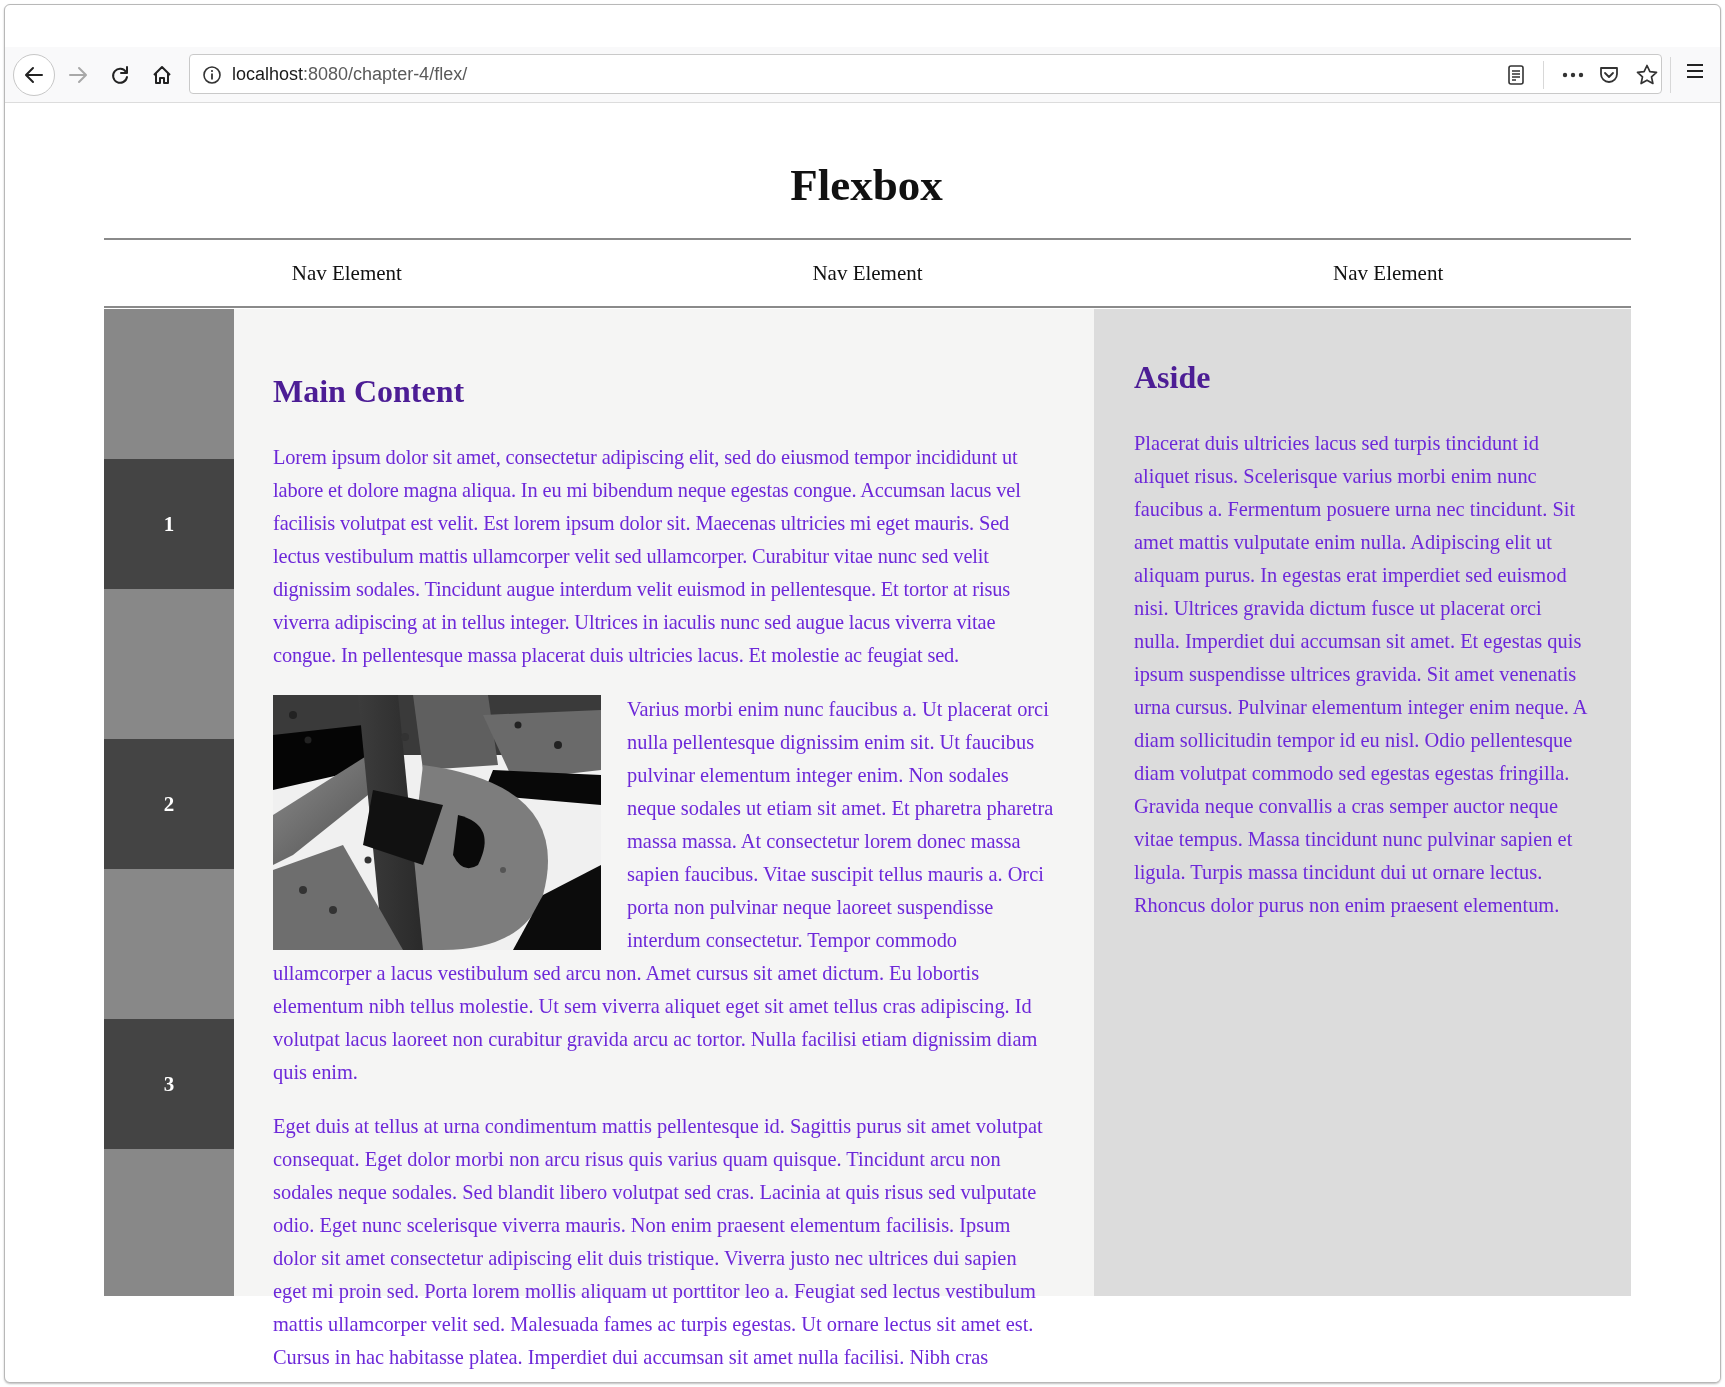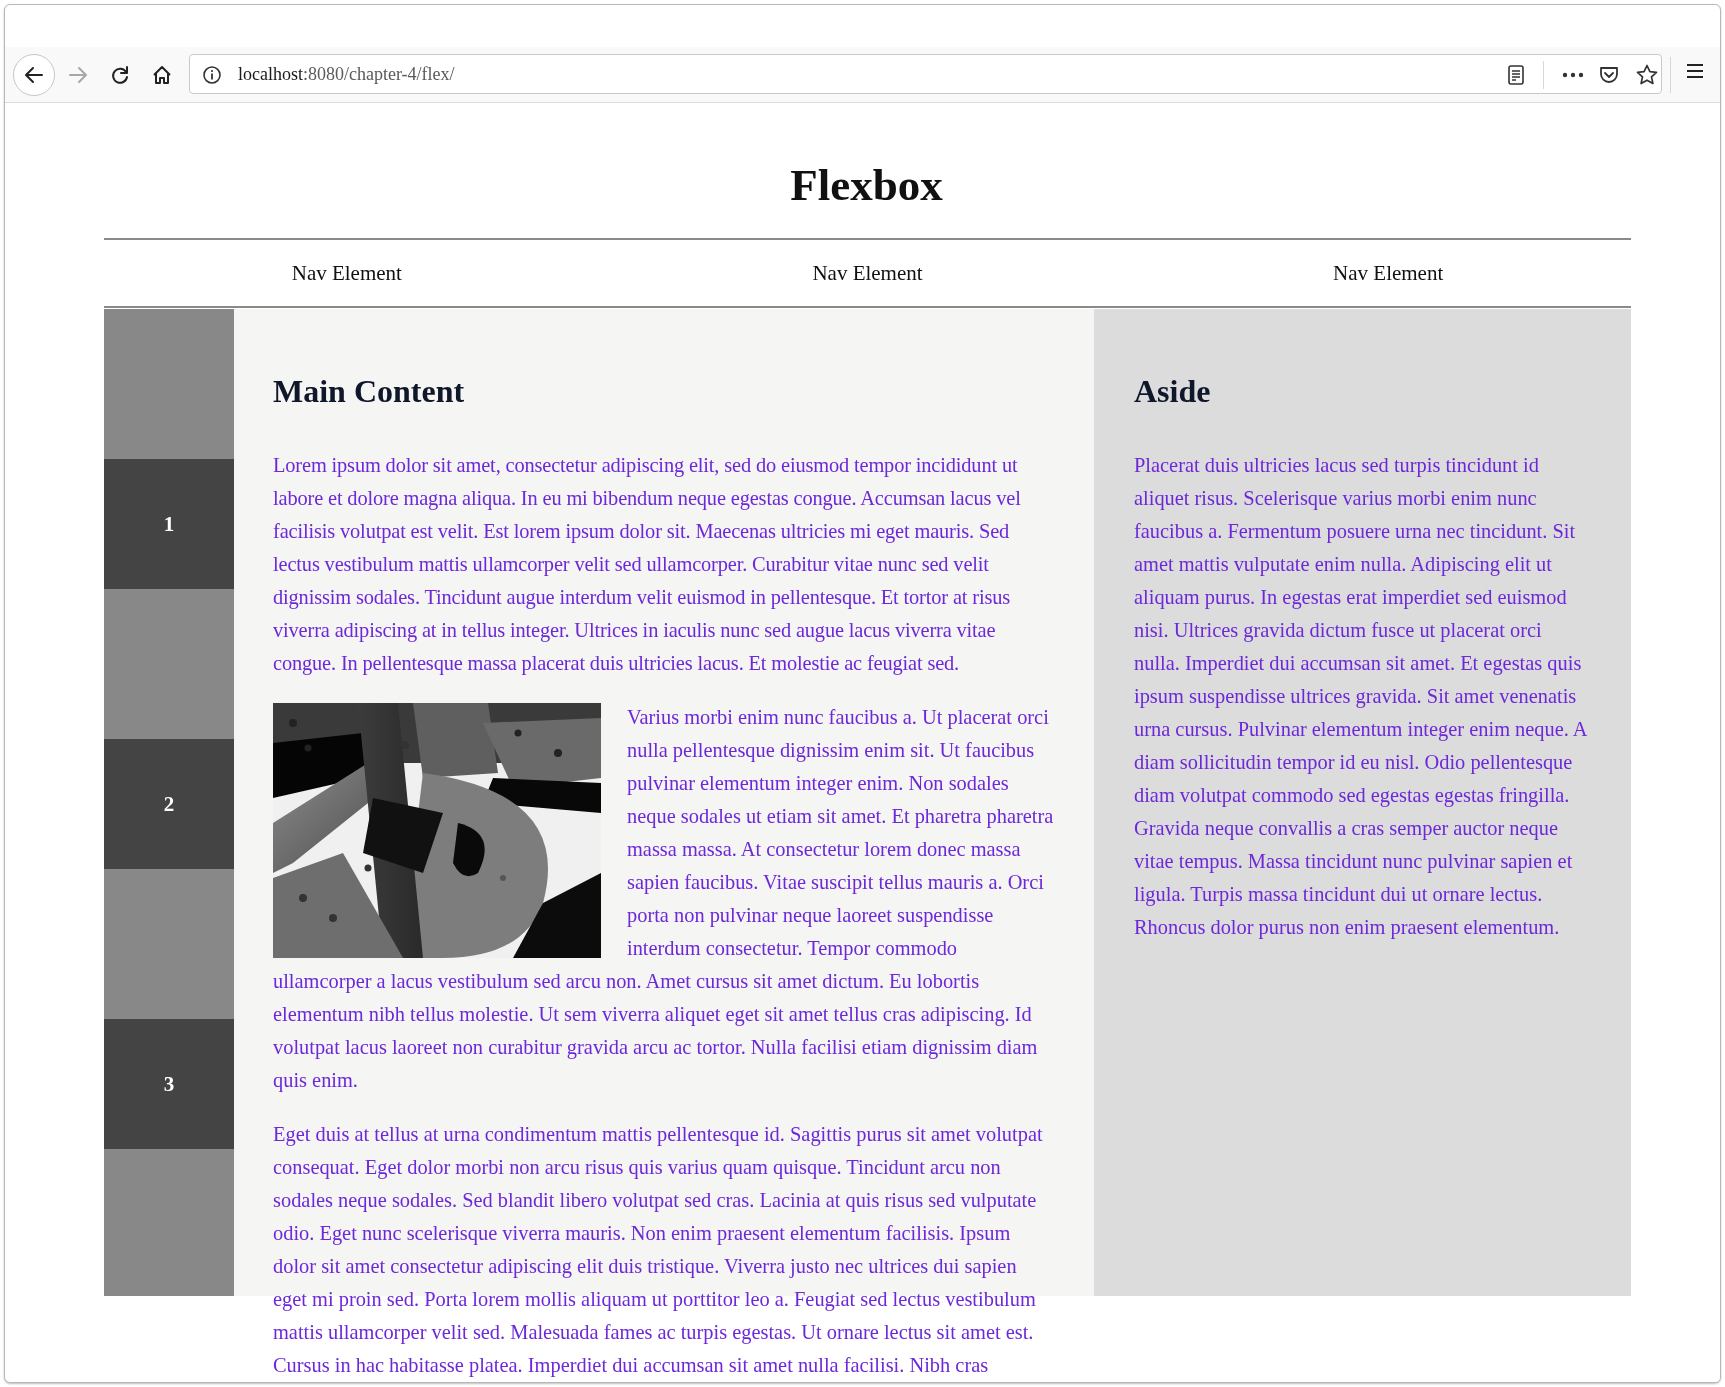--- a/index.html
+++ b/index.html
@@ -34,21 +34,21 @@
   .nav-btn svg { display: block; }
   .back-btn { left: 8px; top: 7px; width: 42px; height: 42px; border: 1px solid #c7c7c7; border-radius: 50%; background: #fff; }
   .fwd-btn { left: 54px; }
   .reload-btn { left: 96px; }
   .home-btn { left: 138px; }
   .urlbar {
     position: absolute; left: 184px; top: 7px; width: 1473px; height: 40px; background: #fff;
     border: 1px solid #c9c9c9; border-radius: 4px;
   }
   .info-icon { position: absolute; left: 12px; top: 10px; }
-  .url-text { position: absolute; left: 48px; top: 9px; font-family: Liberation Serif, serif; font-size: 18px; }
+  .url-text { position: absolute; left: 42px; top: 9px; font-family: Liberation Sans, sans-serif; font-size: 18px; }
   .url-host { color: #1a1a1a; }
   .url-path { color: #5a5a5a; }
   .reader-icon { position: absolute; left: 1316px; top: 9px; }
   .url-sep { position: absolute; left: 1353px; top: 6px; width: 1px; height: 28px; background: #d8d8d8; }
   .more-icon { position: absolute; left: 1371px; top: 9px; }
   .pocket-icon { position: absolute; left: 1408px; top: 9px; }
   .star-icon { position: absolute; left: 1445px; top: 8px; }
   .toolbar-sep { position: absolute; left: 1665px; top: 10px; width: 1px; height: 36px; background: #d8d8d8; }
   .menu-icon { position: absolute; left: 1680px; top: 14px; }
 
@@ -70,28 +70,28 @@
   }
   .sidebar { width: 130px; display: flex; flex-direction: column; }
   .side-block { height: 150px; background: #888888; }
   .side-block.dark {
     height: 130px; background: #444444; color: #fff; font-size: 21px; font-weight: bold;
     display: flex; align-items: center; justify-content: center; cursor: pointer;
   }
   .side-block.last { flex: 1; }
 
   .main { width: 860px; background: #f5f5f4; padding: 62px 39px 0 39px; }
-  .main h2, .aside h2 { font-family: "Liberation Serif", serif; font-weight: bold; font-size: 32px; color: #0f172a; margin-bottom: 38px; line-height: 40px; }
+  .main h2, .aside h2 { font-family: "Liberation Serif", serif; font-weight: bold; font-size: 32px; color: #4c1d95; margin-bottom: 30px; line-height: 40px; }
   .main p, .aside p { font-size: 20.4px; line-height: 33px; color: #6d28d9; margin-bottom: 21px; }
   .main p.first { letter-spacing: -0.15px; }
   .float-img {
     float: left; width: 328px; height: 255px; margin: 2px 26px 6px 0;
     background: #777; overflow: hidden; position: relative;
   }
-  .aside { flex: 1; background: #dcdcdc; padding: 62px 40px 0 40px; }
+  .aside { flex: 1; background: #dcdcdc; padding: 48px 40px 0 40px; }
 </style>
 </head>
 <body>
 
 <div class="window">
 
 
   <div class="toolbar">
     <div class="nav-btn back-btn">
       <svg width="22" height="22" viewBox="0 0 22 22">

